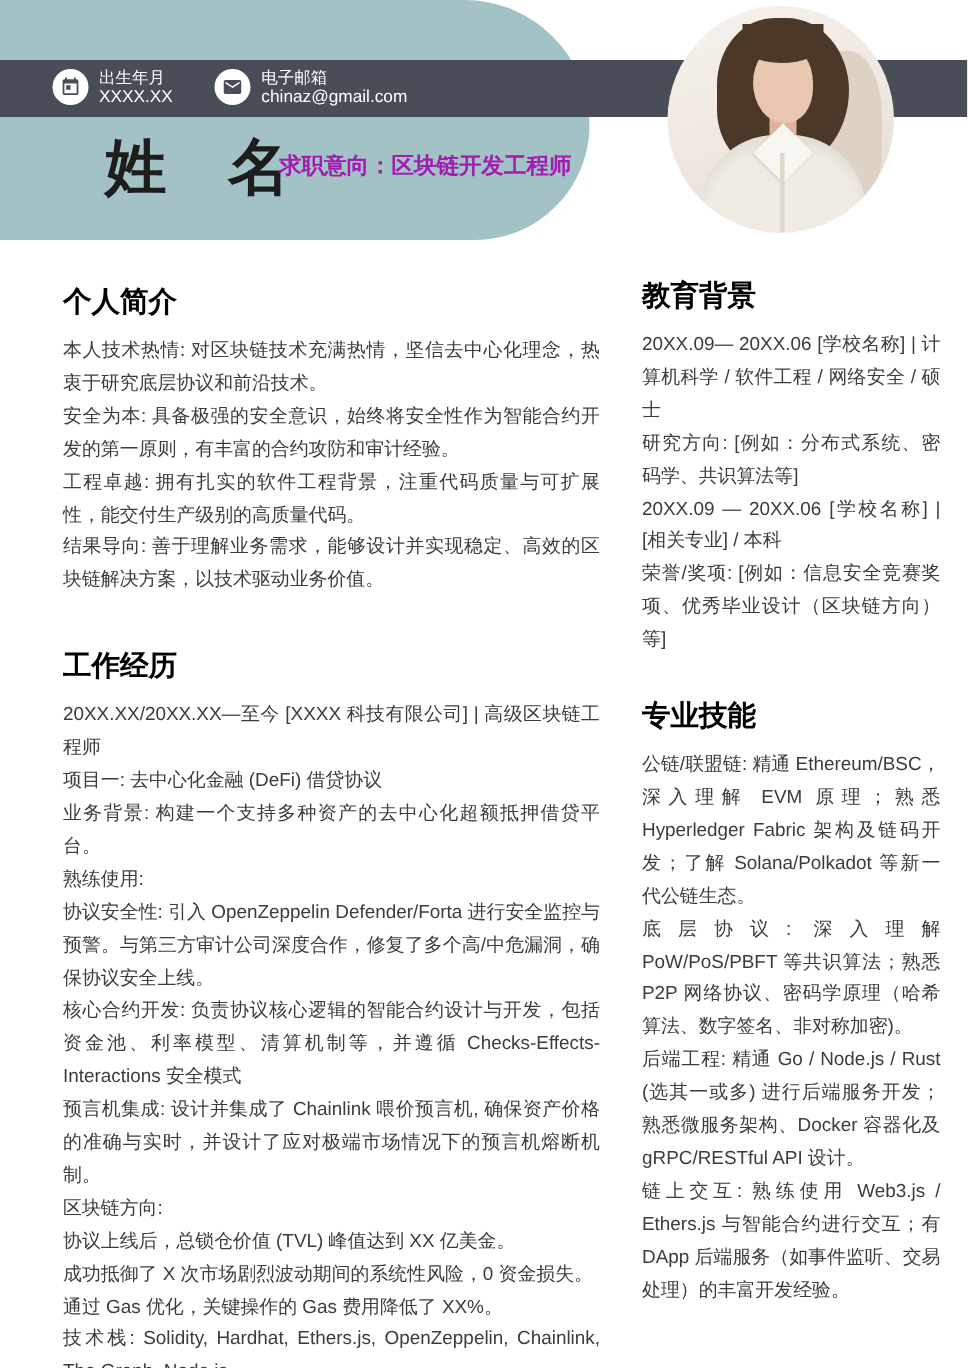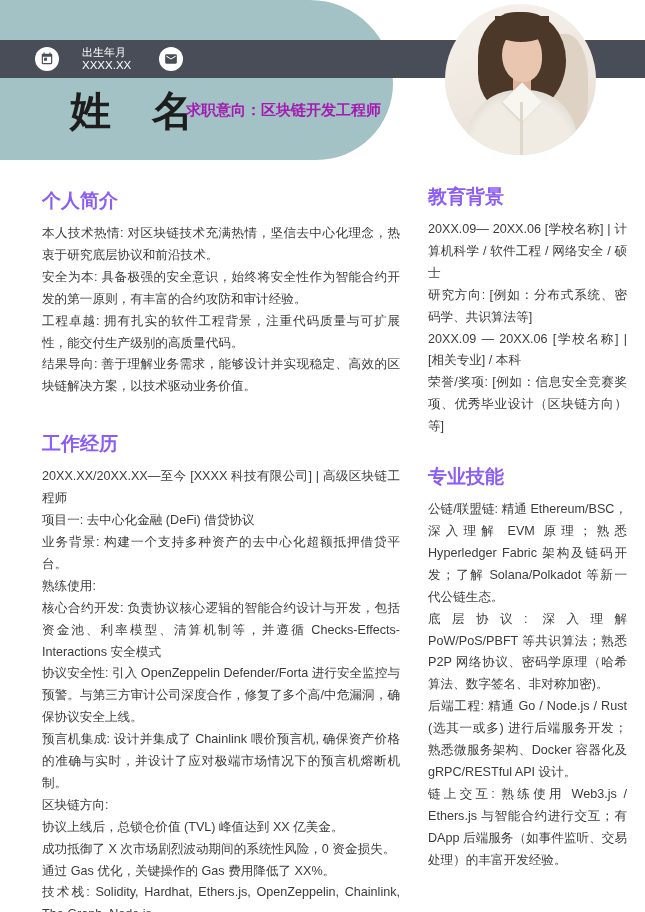--- a/index.html
+++ b/index.html
@@ -5,21 +5,21 @@
   html,body{margin:0;padding:0;}
   body{background:#ffffff;font-family:"Liberation Sans",sans-serif;}
   .page{position:relative;width:645px;height:912px;background:#ffffff;overflow:hidden;}
 
   
   .header{position:relative;height:160px;}
   .teal-block{position:absolute;left:0;top:0;width:393px;height:160px;
     background:#a3c2c6;border-radius:0 85px 78px 0;}
   .dark-band{position:absolute;left:0;top:40px;width:645px;height:38px;background:#484d57;}
   .contacts{position:absolute;left:0;top:40px;height:38px;display:flex;align-items:center;}
-  .contact{display:flex;align-items:center;gap:16px;}
+  .contact{display:flex;align-items:flex-start;}
   .icon-circle{width:24px;height:24px;border-radius:50%;background:#ffffff;
     display:flex;align-items:center;justify-content:center;flex:0 0 24px;}
   .icon-circle svg{width:14px;height:14px;fill:#484d57;}
   .contact-text{margin-left:7px;color:#ffffff;line-height:1.15;}
   .contact-label{font-size:11px;}
   .contact-value{font-size:11.5px;}
   .c1{margin-left:35px;}
   .c2{margin-left:58px;}
   .c3{margin-left:28px;}
 
@@ -45,21 +45,21 @@
   .p-placket{position:absolute;left:75px;top:98px;width:3px;height:58px;background:#ded8cb;}
 
   .name{position:absolute;left:70px;top:84px;font-size:41px;font-weight:700;color:#1d1d1d;z-index:2;}
   .objective{position:absolute;left:186px;top:101px;font-size:15px;font-weight:700;color:#a21caf;z-index:2;}
 
   
   .content{display:flex;padding:24px 16px 0 42px;}
   .left-col{flex:0 0 358px;padding-top:4px;}
   .right-col{flex:1;margin-left:28px;padding-right:2px;}
 
-  .section-title{font-size:19px;font-weight:700;color:#8b5cf6;margin:0 0 9px 0;}
+  .section-title{font-size:19px;font-weight:700;color:#000000;margin:0 0 9px 0;}
   .body-text p{margin:0;font-size:12.6px;line-height:1.74;color:#3c3c3c;text-align:justify;}
   .work-section{margin-top:33px;}
   .skills-section{margin-top:26px;}
   .gap-top{margin-top:22px;}
   .edu-gap{margin-top:21px;}
 </style>
 </head>
 <body>
 
 <div class="page">
@@ -78,20 +78,24 @@
         <span class="contact-text">
           <div class="contact-label">出生年月</div>
           <div class="contact-value">XXXX.XX</div>
         </span>
       </div>
       <div class="contact c3">
         <span class="icon-circle">
           <svg viewBox="0 0 24 24">
               <path d="M20 4H4c-1.1 0-2 .9-2 2v12c0 1.1.9 2 2 2h16c1.1 0 2-.9 2-2V6c0-1.1-.9-2-2-2zm0 4l-8 5-8-5V6l8 5 8-5v2z"></path>
             </svg>
+        </span>
+        <span class="contact-text">
+          <div class="contact-label">电子邮箱</div>
+          <div class="contact-value">chinaz@gmail.com</div>
         </span>
       </div>
     </div>
 
     <div class="photo">
       <div class="p-shadow"></div>
       <div class="p-lock-l"></div>
       <div class="p-lock-r"></div>
       <div class="p-hair"></div>
       <div class="p-neck"></div>
@@ -117,22 +121,22 @@
         <p>工程卓越: 拥有扎实的软件工程背景，注重代码质量与可扩展性，能交付生产级别的高质量代码。</p>
         <p>结果导向: 善于理解业务需求，能够设计并实现稳定、高效的区块链解决方案，以技术驱动业务价值。</p>
       </div>
 
       <div class="work-section body-text">
         <h2 class="section-title">工作经历</h2>
         <p>20XX.XX/20XX.XX—至今 [XXXX 科技有限公司] | 高级区块链工程师</p>
         <p>项目一: 去中心化金融 (DeFi) 借贷协议</p>
         <p>业务背景: 构建一个支持多种资产的去中心化超额抵押借贷平台。</p>
         <p>熟练使用:</p>
+        <p>协议安全性: 引入 OpenZeppelin Defender/Forta 进行安全监控与预警。与第三方审计公司深度合作，修复了多个高/中危漏洞，确保协议安全上线。</p>
         <p>核心合约开发: 负责协议核心逻辑的智能合约设计与开发，包括资金池、利率模型、清算机制等，并遵循 Checks-Effects-Interactions 安全模式</p>
-        <p>协议安全性: 引入 OpenZeppelin Defender/Forta 进行安全监控与预警。与第三方审计公司深度合作，修复了多个高/中危漏洞，确保协议安全上线。</p>
         <p>预言机集成: 设计并集成了 Chainlink 喂价预言机, 确保资产价格的准确与实时，并设计了应对极端市场情况下的预言机熔断机制。</p>
         <p class="gap-top">区块链方向:</p>
         <p>协议上线后，总锁仓价值 (TVL) 峰值达到 XX 亿美金。</p>
         <p>成功抵御了 X 次市场剧烈波动期间的系统性风险，0 资金损失。</p>
         <p>通过 Gas 优化，关键操作的 Gas 费用降低了 XX%。</p>
         <p>技术栈: Solidity, Hardhat, Ethers.js, OpenZeppelin, Chainlink, The Graph, Node.js。</p>
       </div>
 
     </div>
 

